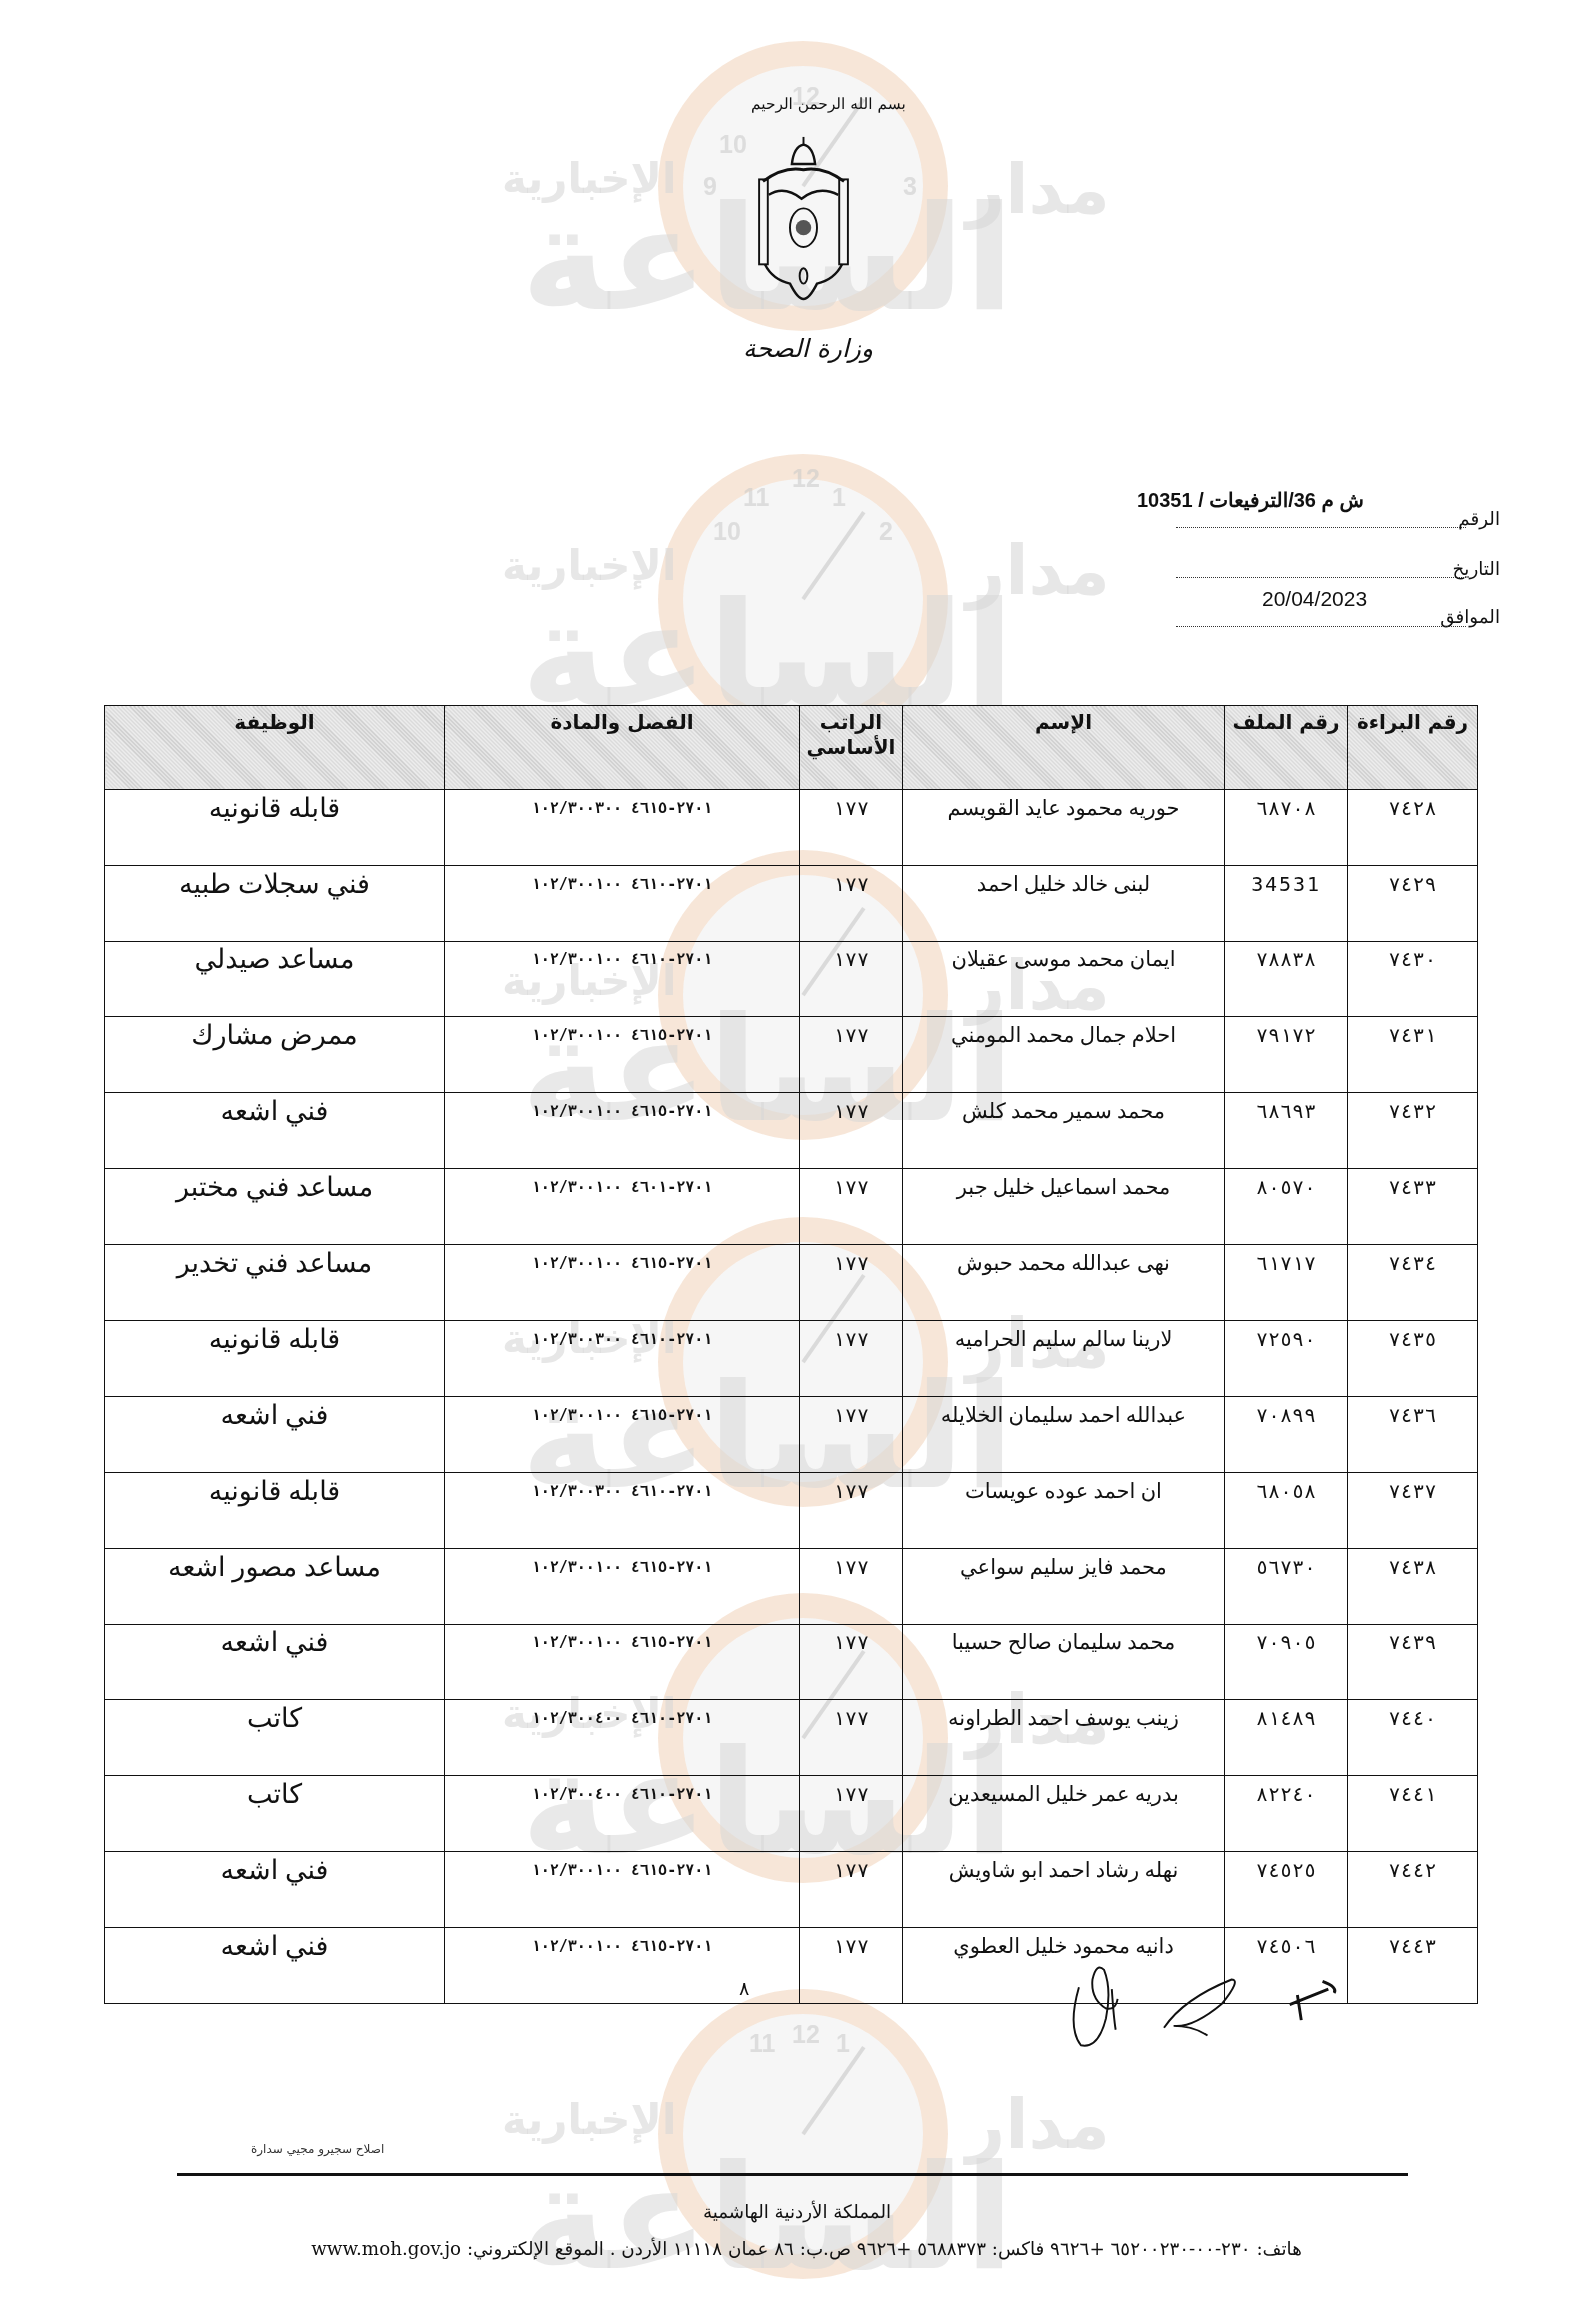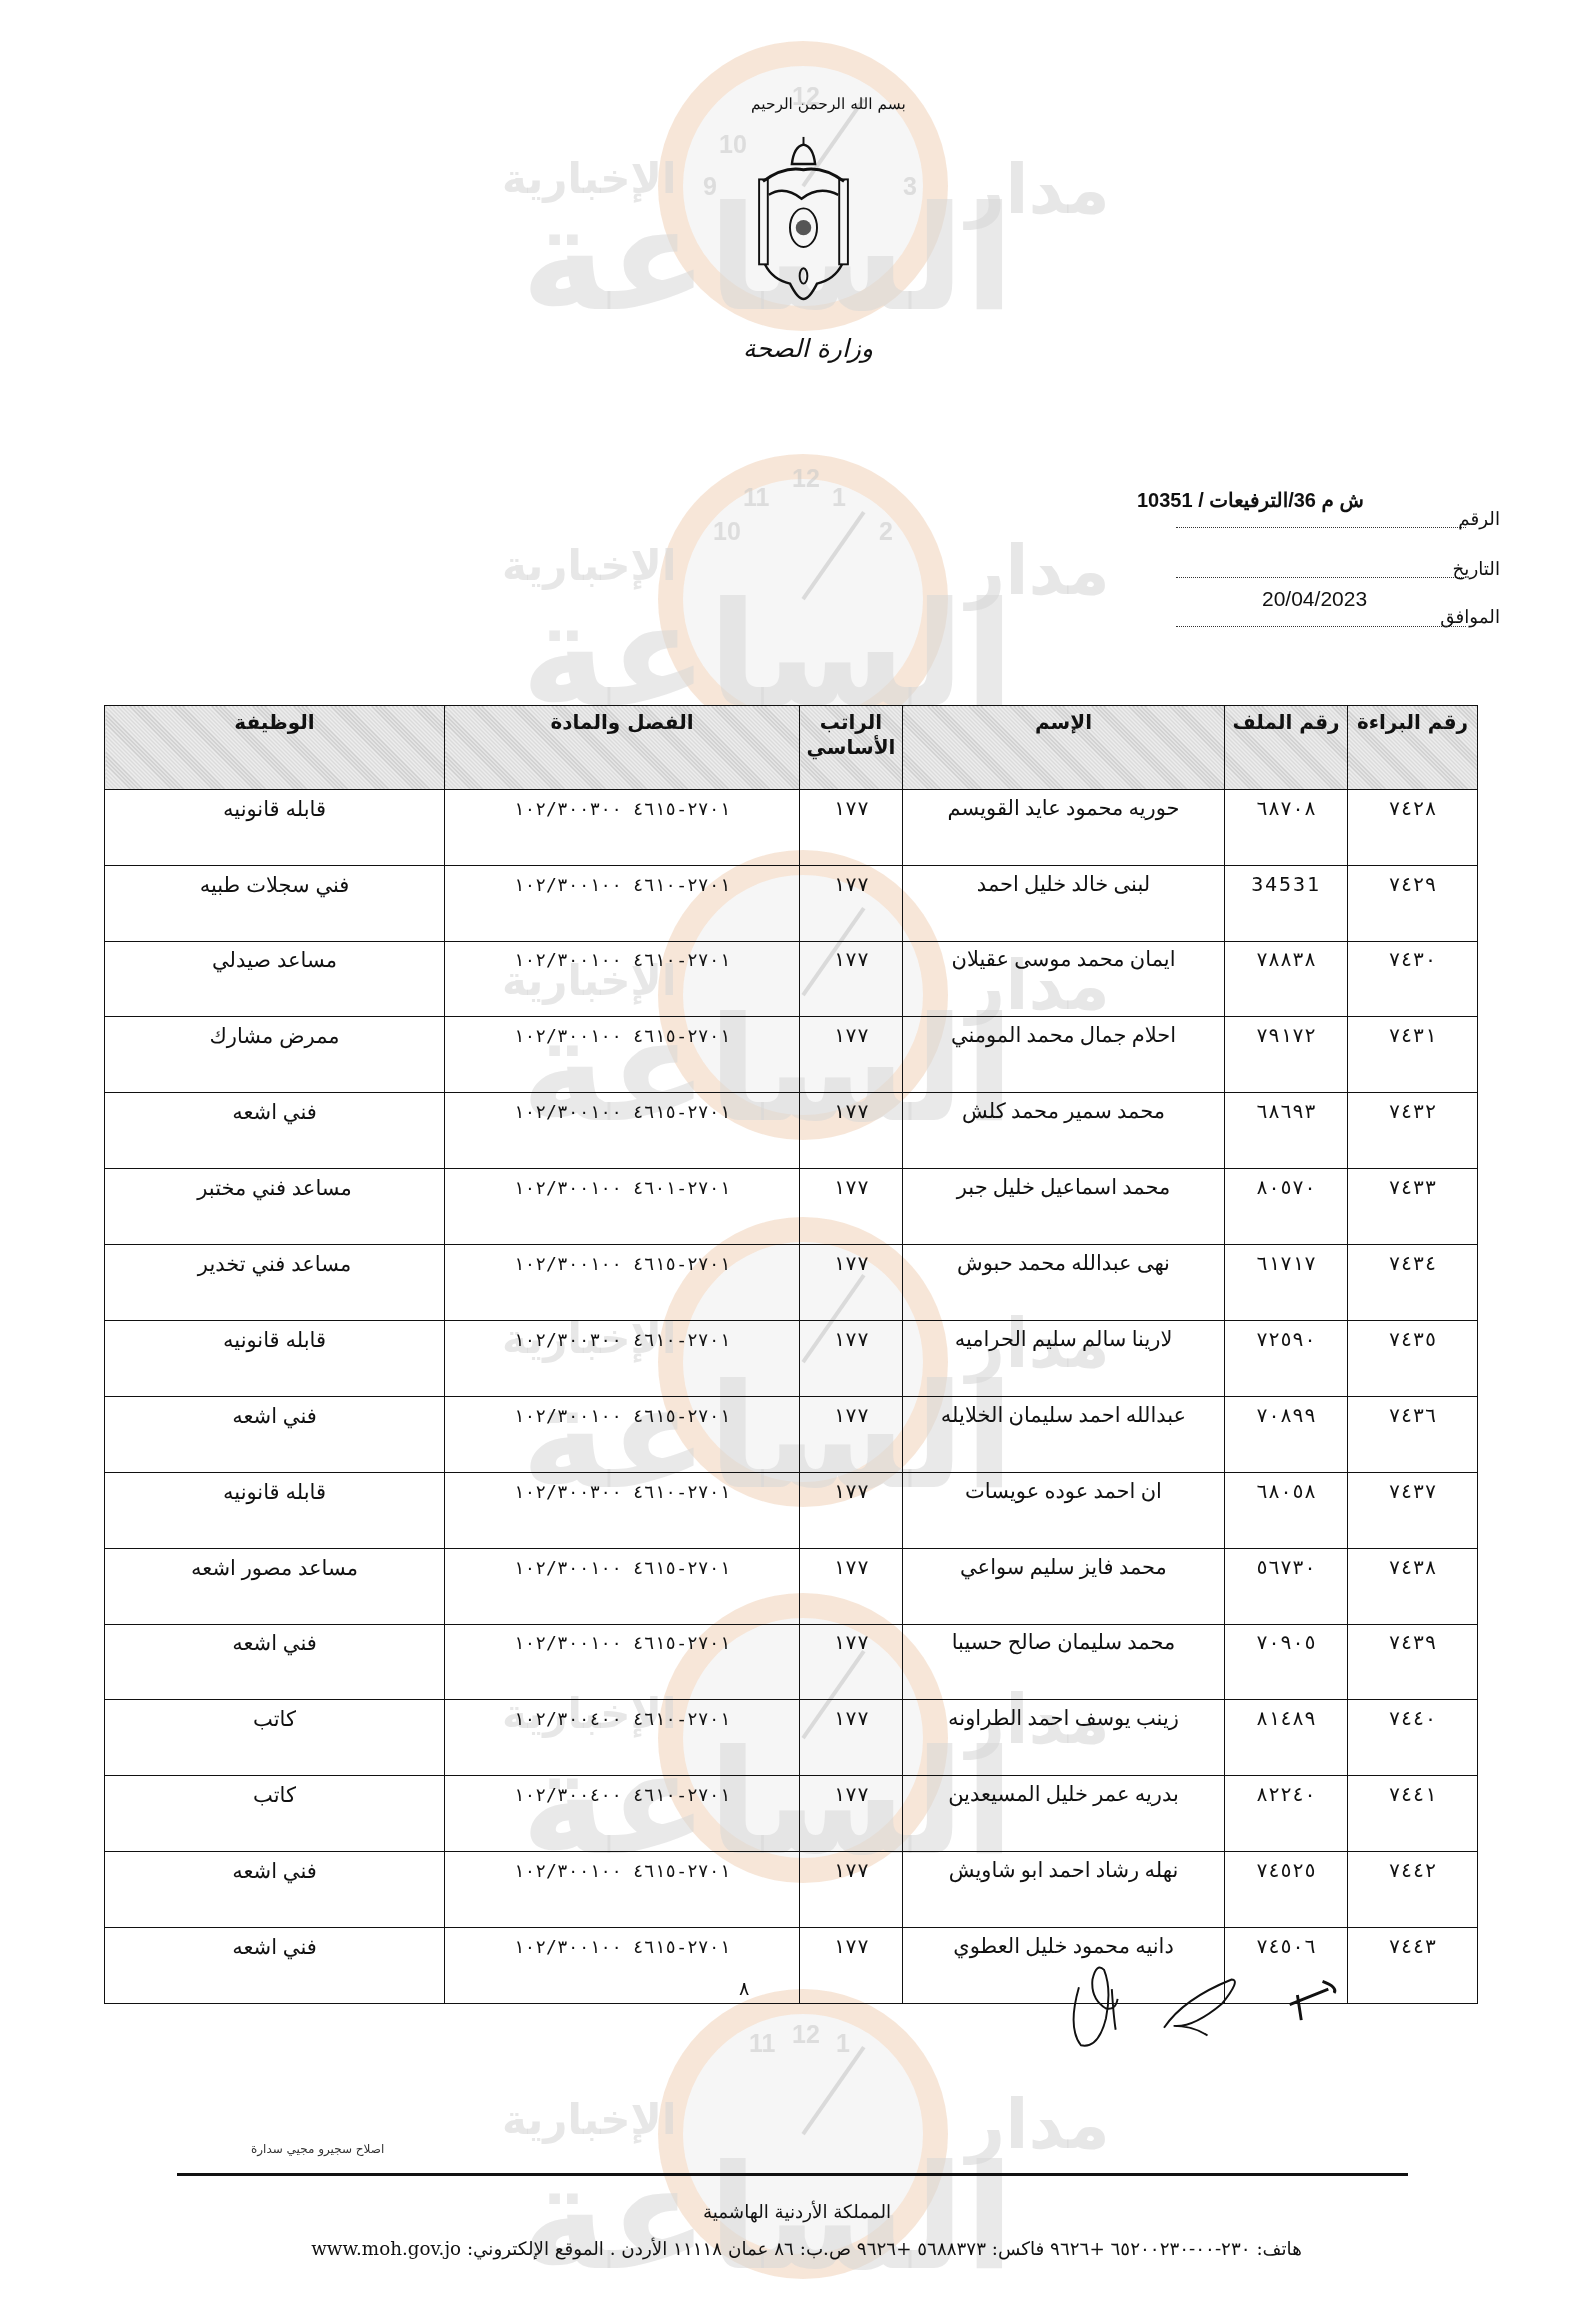--- a/index.html
+++ b/index.html
@@ -42,22 +42,22 @@
   .grid th, .grid td { border: 1.9px solid #111; vertical-align: top; }
   .grid th { height: 75px; font-family: "DejaVu Sans", sans-serif; font-weight: bold;
              font-size: 20px; line-height: 25px; padding: 3.9px 5.8px; text-align: center;
              background: repeating-linear-gradient(45deg,#c9c9c9 0 1px,#ededed 1px 2.9px),
                          repeating-linear-gradient(-45deg,#b8b8b8 0 1px,transparent 1px 3.9px);
              color: #111; }
   .grid td { height: 71px; font-family: "DejaVu Sans Mono", monospace; font-size: 20px;
              line-height: 29px; padding: 3.9px 9.7px 0 9.7px; text-align: center;
              letter-spacing: 1.9px; }
   .grid td.name { font-family: Liberation Serif, serif; letter-spacing: 2.9px; font-size: 21px; }
-  .grid td.job { font-family: Liberation Sans, sans-serif; letter-spacing: 2.9px; font-size: 21px; }
-  .grid td.code { direction: ltr; letter-spacing: 1px; font-size: 18px; }
+  .grid td.job { font-family: Liberation Serif, serif; letter-spacing: 2.9px; font-size: 27px; }
+  .grid td.code { direction: ltr; letter-spacing: 1px; font-size: 15px; font-weight: bold; }
 
   
   .page-num { position: absolute; left: 739px; top: 1977px; font-size: 19.3px; }
   .signature { position: absolute; left: 1048px; top: 1960px; width: 319px; height: 97px; }
   .stamp-note { position: absolute; left: 251px; top: 2142px; font-size: 12px; color: #333; direction: rtl; }
   .footer-rule { position: absolute; left: 177px; top: 2173px; width: 1231px; height: 2.9px; background: #111; }
   .kingdom { position: absolute; left: 0; right: 0; top: 2201px; text-align: center;
              font-family: "DejaVu Serif", serif; font-size: 18.3px; direction: rtl; }
   .contact { position: absolute; left: 261px; top: 2238px; width: 1091px; font-family: "DejaVu Serif", serif;
              font-size: 18.3px; direction: rtl; white-space: nowrap; text-align: center; }

